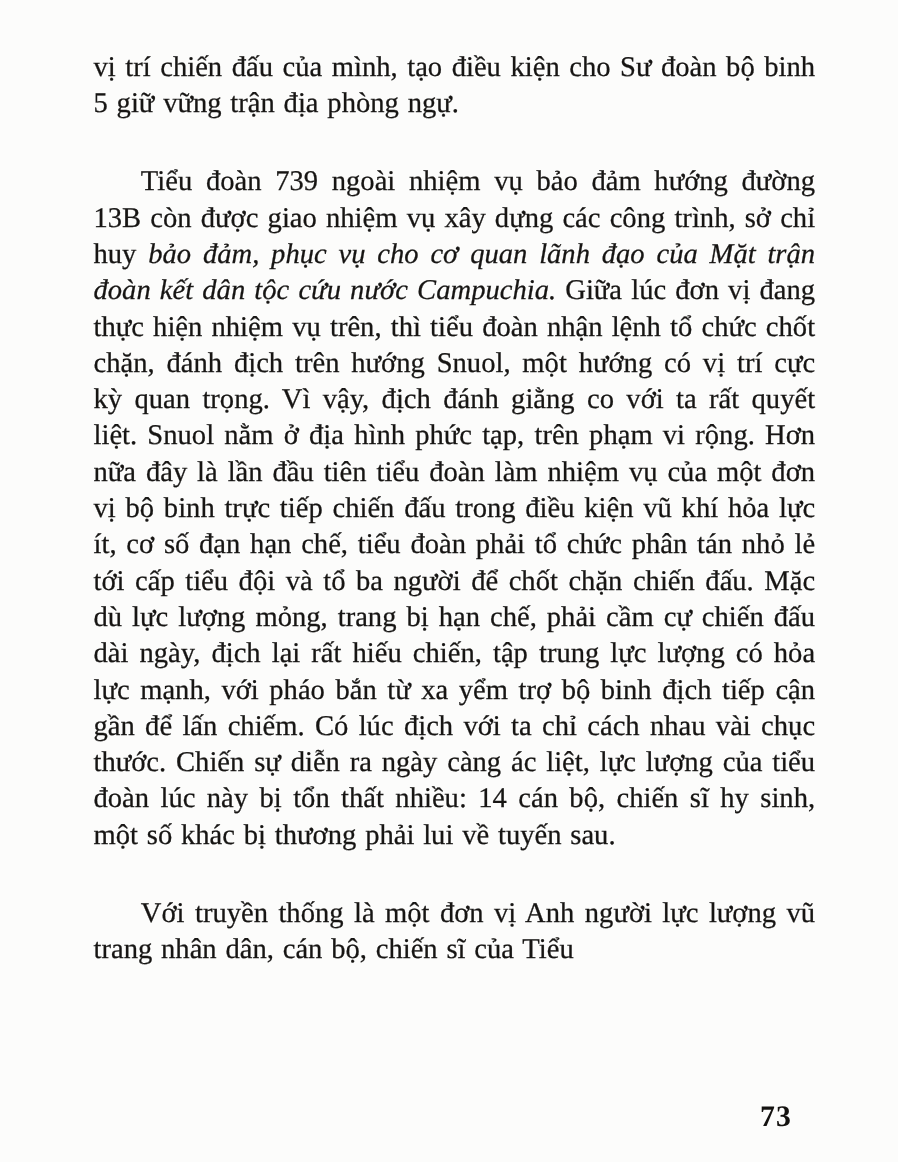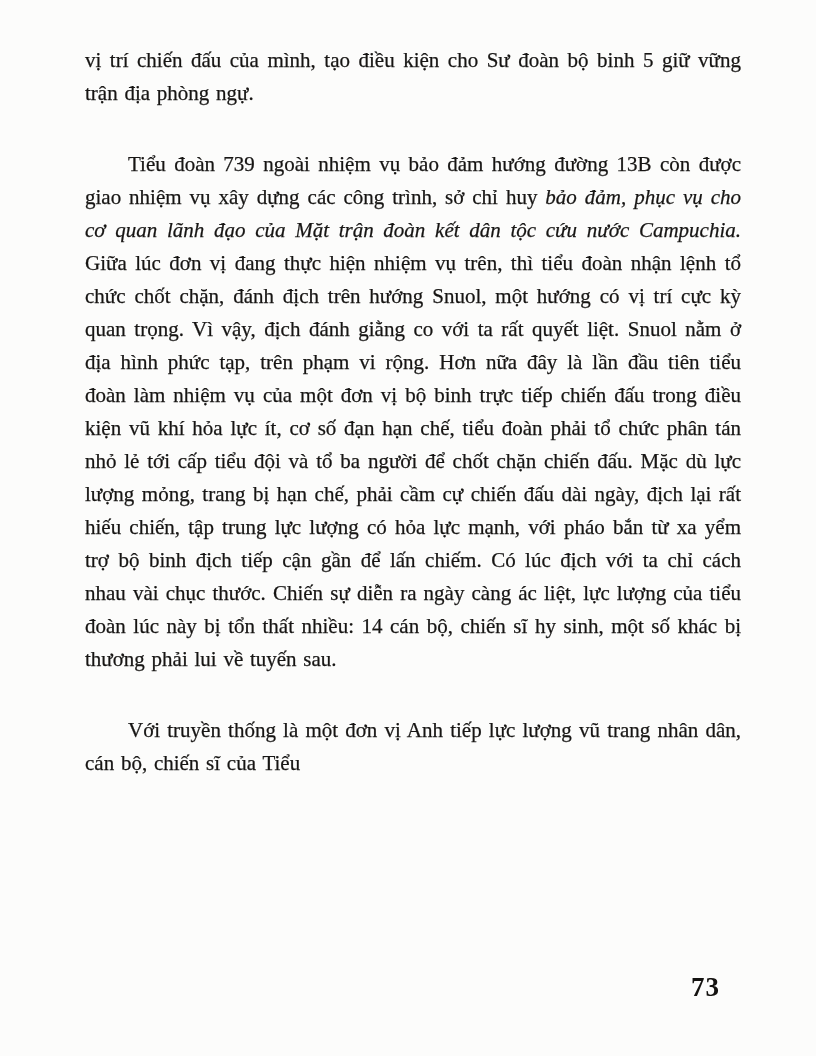--- a/index.html
+++ b/index.html
@@ -16,49 +16,49 @@
     overflow: hidden;
   }
   .text-block {
     position: absolute;
     left: 85px;
     top: 44px;
     width: 656px;
   }
   .para {
     margin: 0;
-    font-size: 21px;
+    font-size: 26px;
     line-height: 33px;
     text-align: justify;
     word-spacing: 1.5px;
     -webkit-text-stroke: 0.25px #1a1a1a;
   }
   .para + .para {
     margin-top: 11px;
   }
   .para.indent {
     text-indent: 43px;
     margin-top: 38px;
   }
   .italic {
     font-style: italic;
   }
   .folio {
     position: absolute;
     left: 691px;
-    top: 972px;
+    top: 1000px;
     font-size: 27px;
     font-weight: bold;
     letter-spacing: 1px;
     color: #141210;
   }
 </style>
 </head>
 <body>
 
 <main>
   <div class="text-block" id="text-container">
       <p class="para"><span>vị trí chiến đấu của mình, tạo điều kiện cho Sư đoàn bộ binh 5 giữ vững trận địa phòng ngự.</span></p>
       <p class="para indent"><span>Tiểu đoàn 739 ngoài nhiệm vụ bảo đảm hướng đường 13B còn được giao nhiệm vụ xây dựng các công trình, sở chỉ huy </span><span class="italic">bảo đảm, phục vụ cho cơ quan lãnh đạo của Mặt trận đoàn kết dân tộc cứu nước Campuchia.</span><span> Giữa lúc đơn vị đang thực hiện nhiệm vụ trên, thì tiểu đoàn nhận lệnh tổ chức chốt chặn, đánh địch trên hướng Snuol, một hướng có vị trí cực kỳ quan trọng. Vì vậy, địch đánh giằng co với ta rất quyết liệt. Snuol nằm ở địa hình phức tạp, trên phạm vi rộng. Hơn nữa đây là lần đầu tiên tiểu đoàn làm nhiệm vụ của một đơn vị bộ binh trực tiếp chiến đấu trong điều kiện vũ khí hỏa lực ít, cơ số đạn hạn chế, tiểu đoàn phải tổ chức phân tán nhỏ lẻ tới cấp tiểu đội và tổ ba người để chốt chặn chiến đấu. Mặc dù lực lượng mỏng, trang bị hạn chế, phải cầm cự chiến đấu dài ngày, địch lại rất hiếu chiến, tập trung lực lượng có hỏa lực mạnh, với pháo bắn từ xa yểm trợ bộ binh địch tiếp cận gần để lấn chiếm. Có lúc địch với ta chỉ cách nhau vài chục thước. Chiến sự diễn ra ngày càng ác liệt, lực lượng của tiểu đoàn lúc này bị tổn thất nhiều: 14 cán bộ, chiến sĩ hy sinh, một số khác bị thương phải lui về tuyến sau.</span></p>
-      <p class="para indent"><span>Với truyền thống là một đơn vị Anh tiếp lực lượng vũ trang nhân dân, cán bộ, chiến sĩ của Tiểu</span></p>
+      <p class="para indent"><span>Với truyền thống là một đơn vị Anh người lực lượng vũ trang nhân dân, cán bộ, chiến sĩ của Tiểu</span></p>
     </div>
   <div class="folio">73</div>
 </main>
 
 </body></html>

